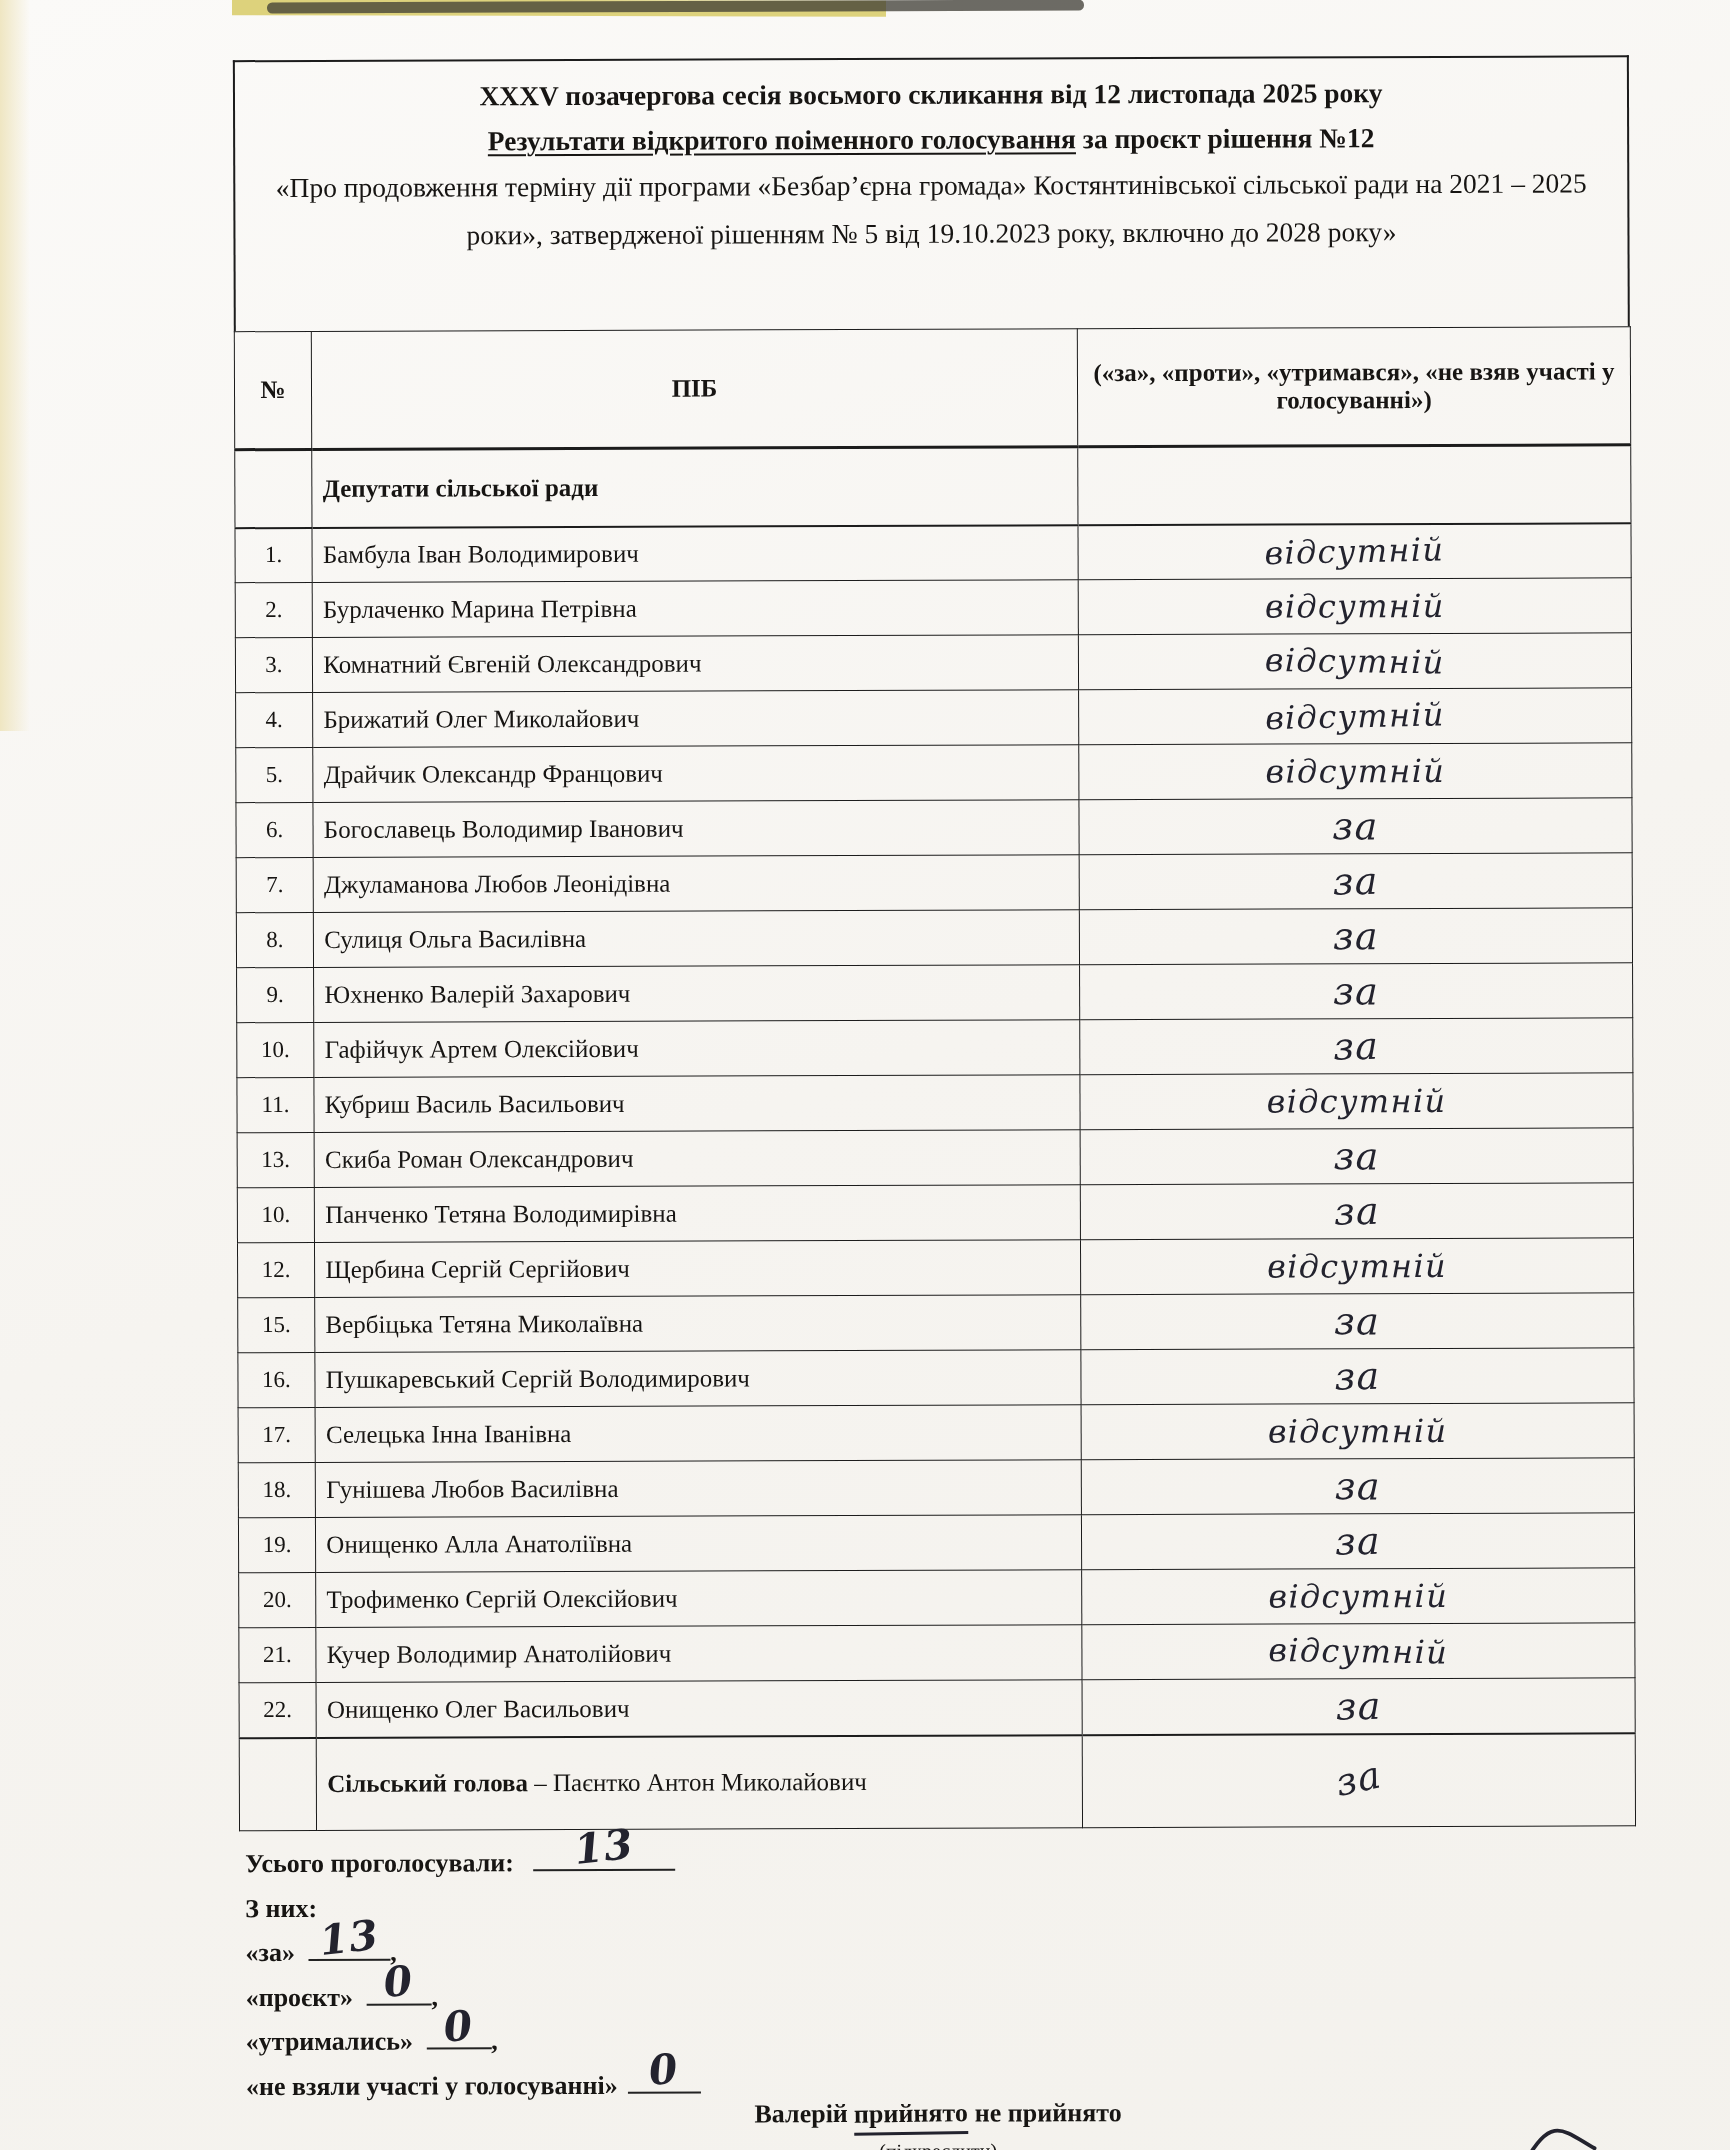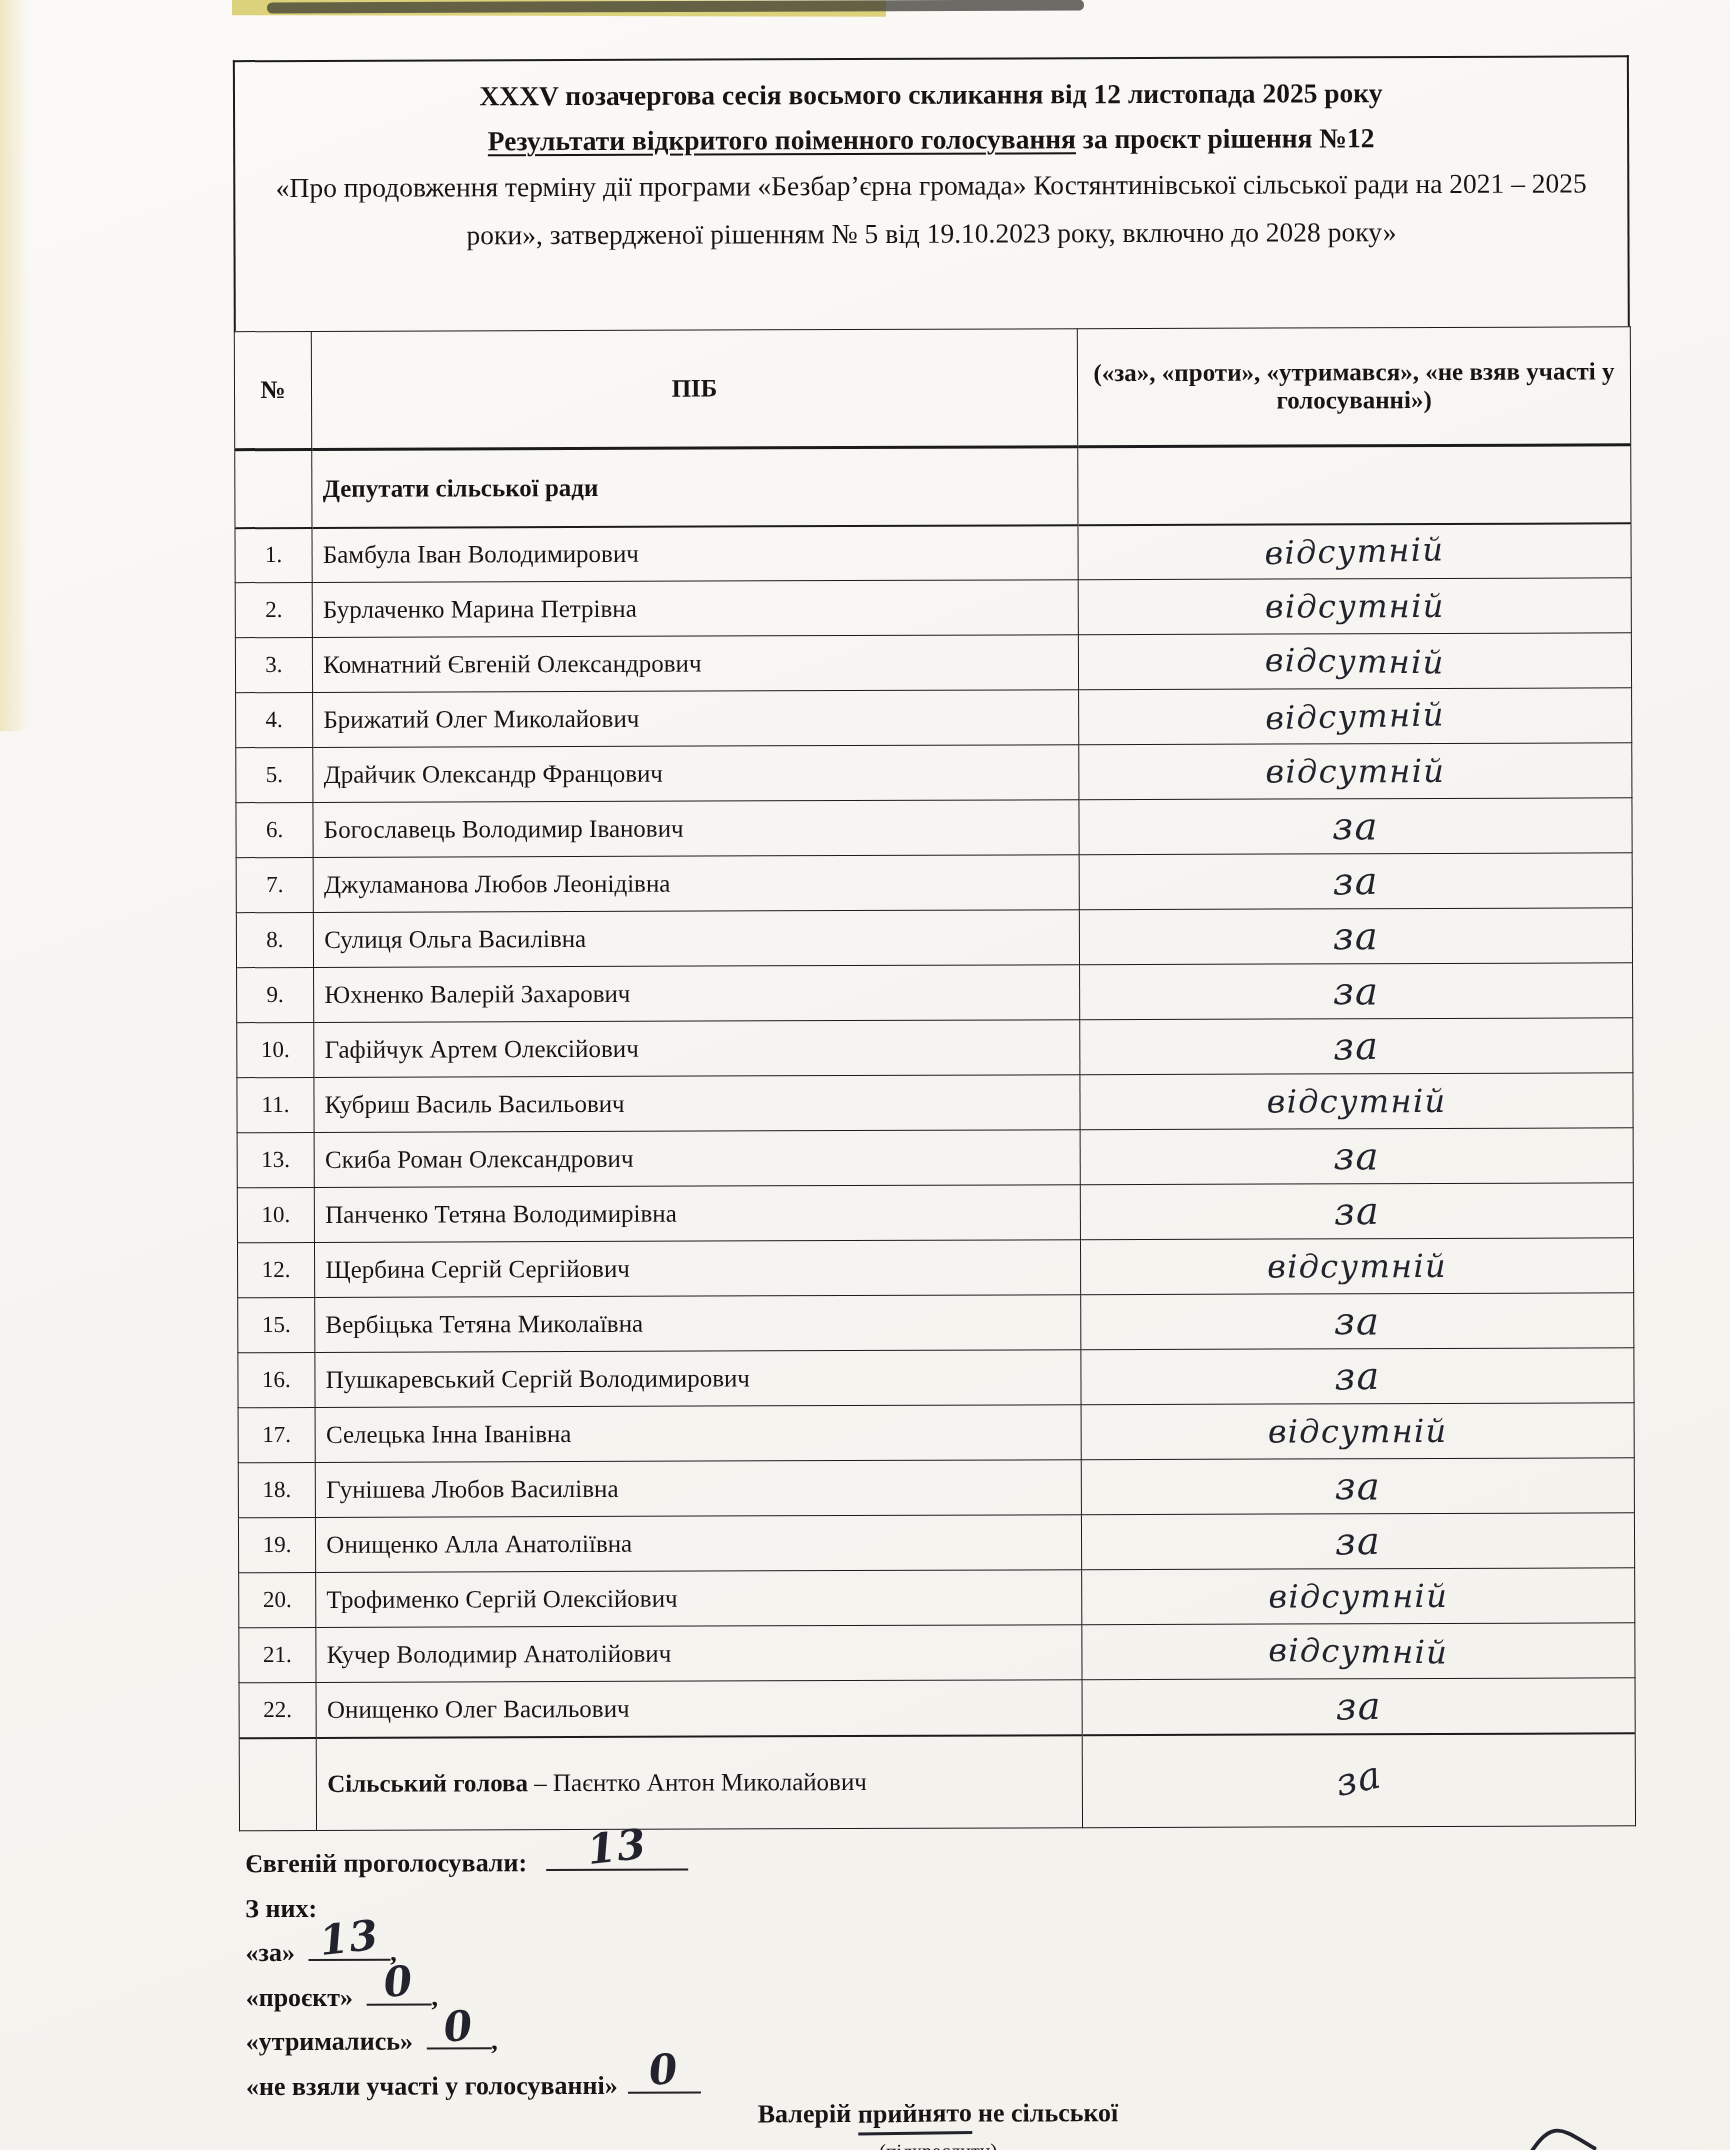--- a/index.html
+++ b/index.html
@@ -219,21 +219,21 @@
             <td class="num"></td>
             <td><b>Сільський голова</b><span> – Паєнтко Антон Миколайович</span></td>
             <td class="vote"><span class="hw hw-za">за</span></td>
           </tr>
         </tbody>
       </table>
     </div>
 
     <div class="summary">
       <div class="line">
-        <span>Євгеній проголосували:</span>
+        <span>Усього проголосували:</span>
         <span class="fill-line" style="width:142px;margin-left:13px;"><span class="hw hw-num">13</span></span>
       </div>
       <div class="line">
         <span>З них:</span>
       </div>
       <div class="line">
         <span>«за»</span>
         <span class="fill-line" style="width:82px;margin-left:6.9px;"><span class="hw hw-num">13</span></span><span>,</span>
       </div>
       <div class="line">
@@ -244,21 +244,21 @@
         <span>«утримались»</span>
         <span class="fill-line" style="width:65px;margin-left:6.9px;"><span class="hw hw-num">0</span></span><span>,</span>
       </div>
       <div class="line">
         <span>«не взяли участі у голосуванні»</span>
         <span class="fill-line" style="width:73px;margin-left:3.4px;"><span class="hw hw-num">0</span></span>
       </div>
     </div>
 
     <div class="decision">
-      <span>Валерій </span><span class="acc">прийнято</span><span> не сільської</span>
+      <span>Валерій </span><span class="acc">прийнято</span><span> не прийнято</span>
     </div>
     <div class="underline-note">(підкреслити)</div>
 
     <div class="sig-name" style="left:817px;top:2153px;">О.В Сулиця</div>
 
     <svg class="scribble" style="left:1359px;top:2125px;" width="241" height="99" viewBox="0 0 560 230">
       <path d="M20 180 C 90 60, 150 40, 210 110 S 320 200, 380 90 S 470 20, 540 60" fill="none" stroke="#23232e" stroke-width="9" stroke-linecap="round"></path>
     </svg>
 
   </div>

